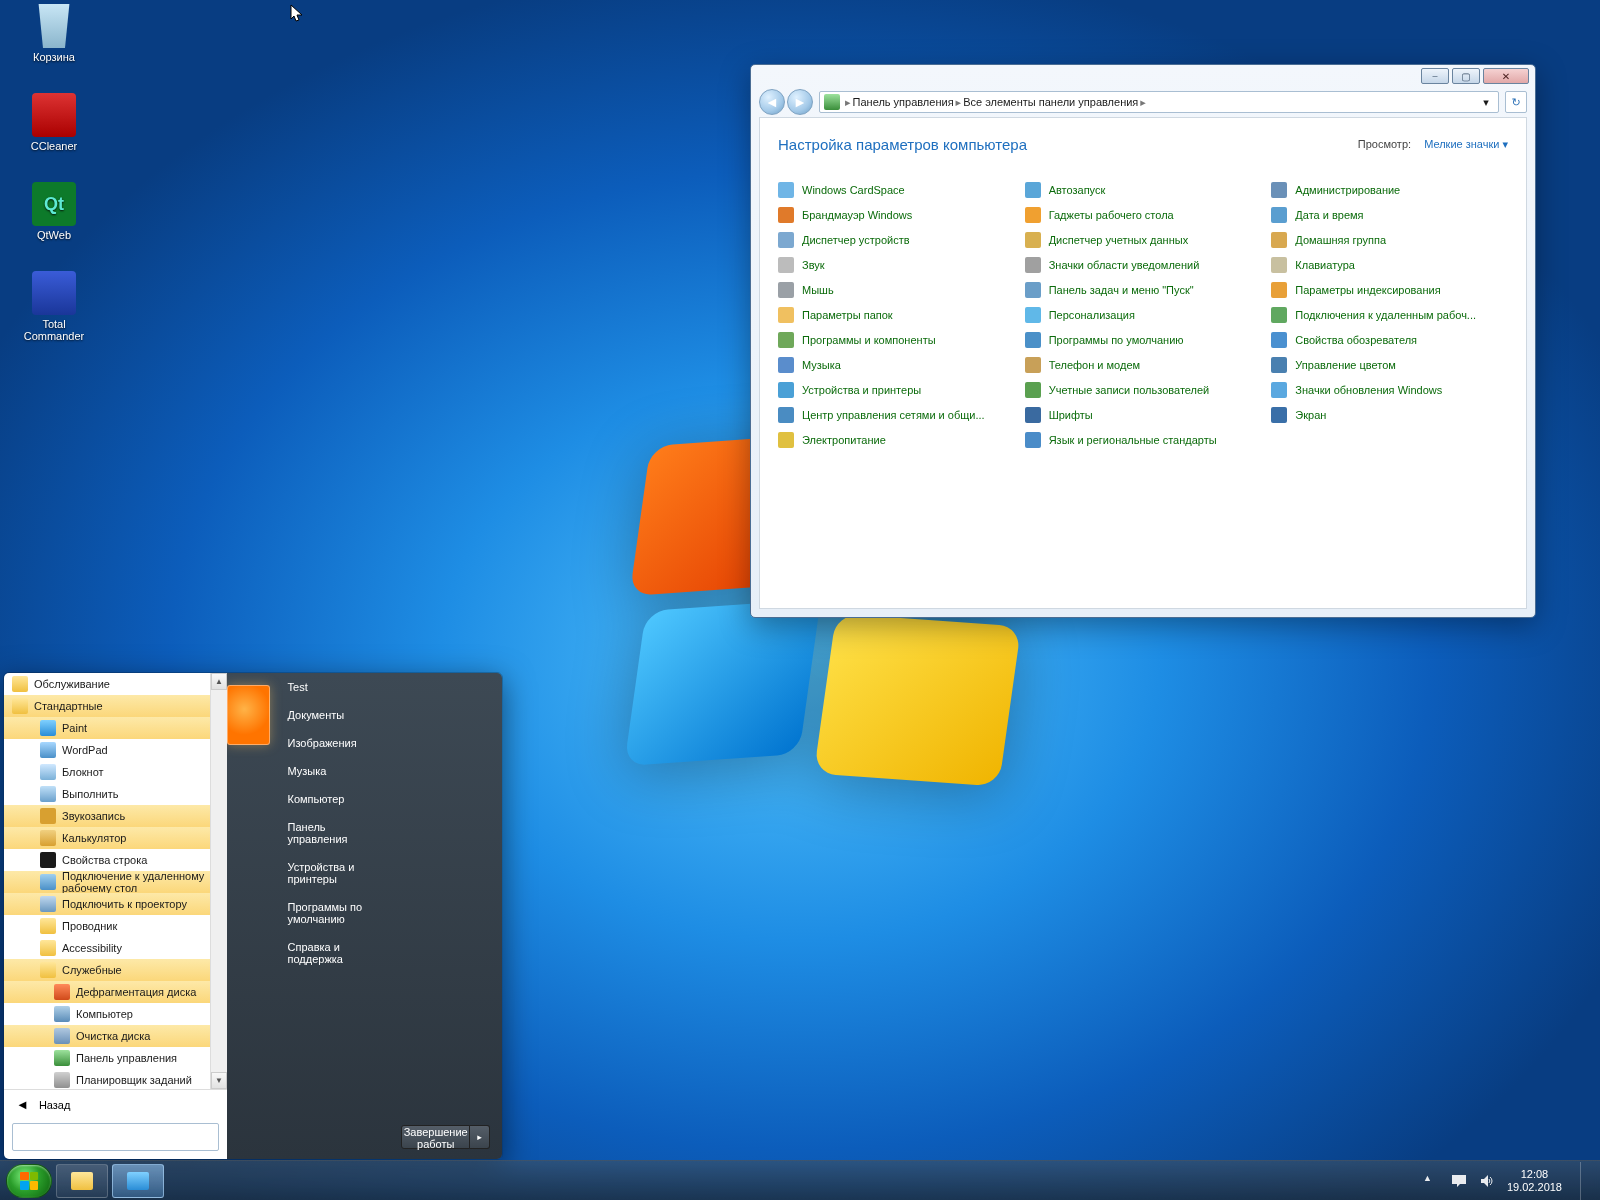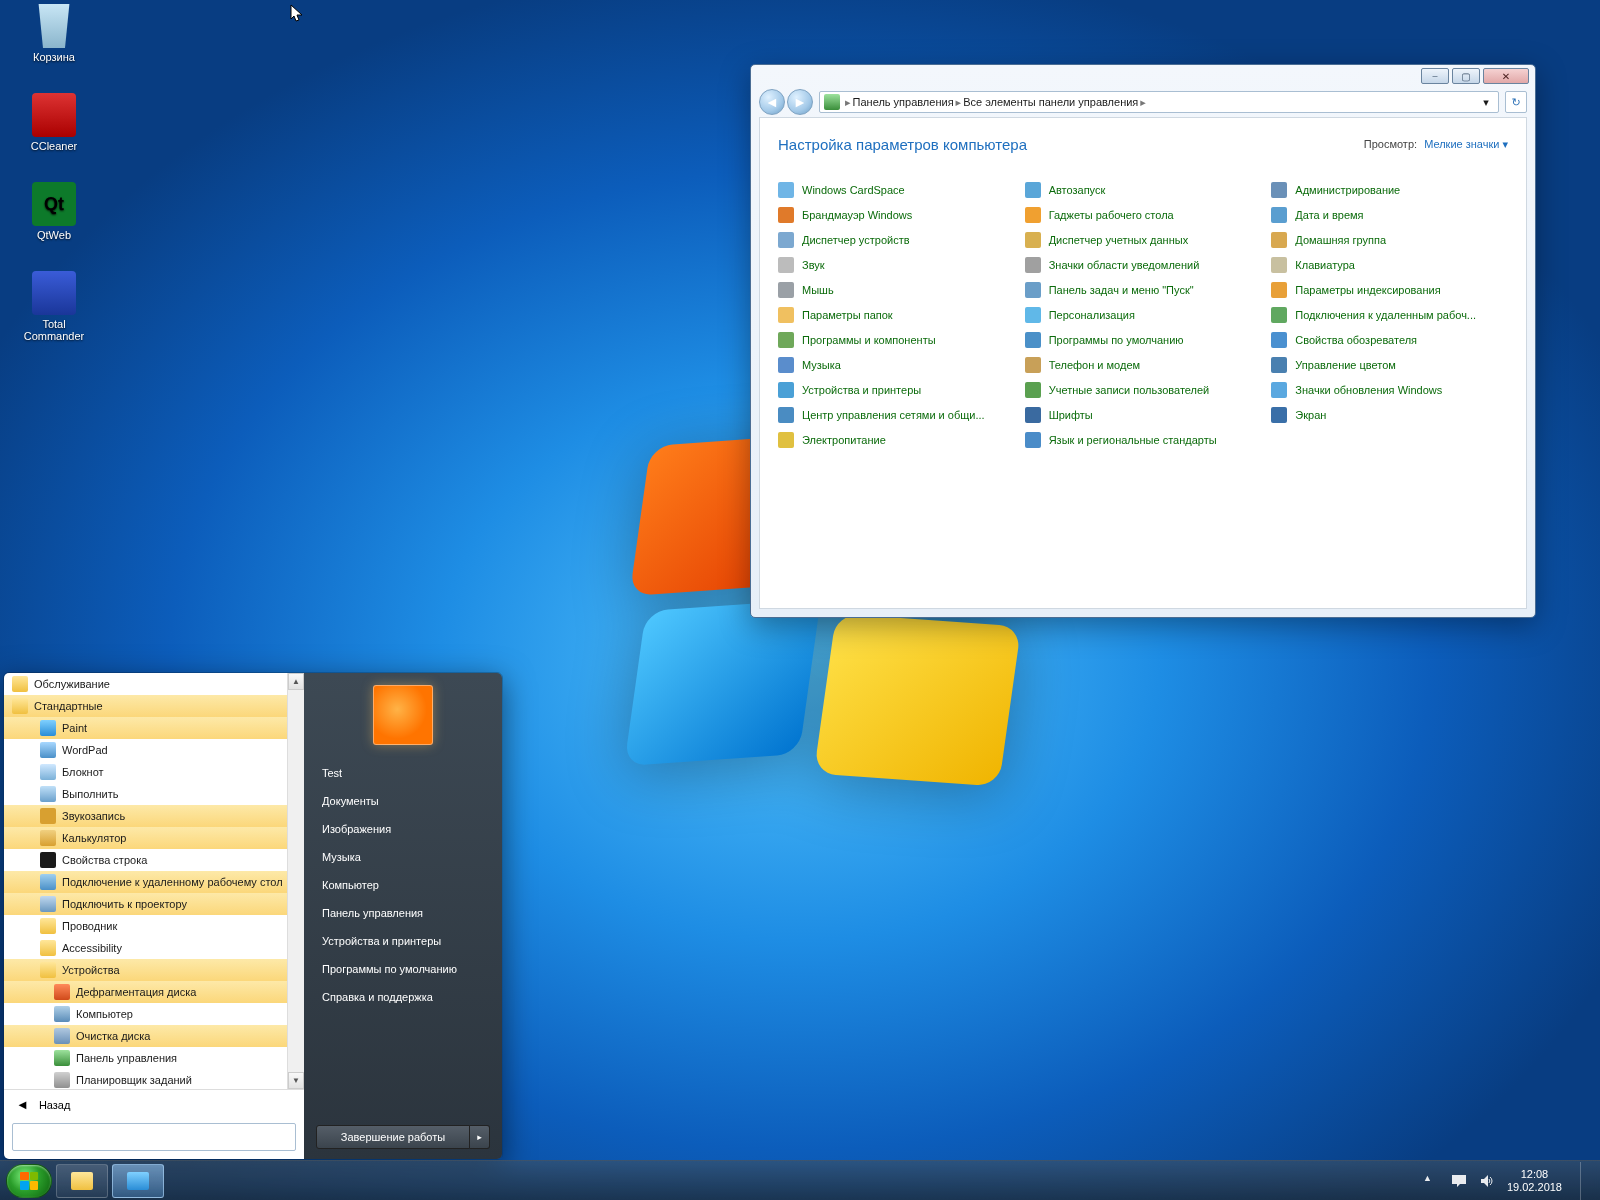--- a/index.html
+++ b/index.html
@@ -10,60 +10,60 @@
 .logo .q1{width:170px;height:150px;left:20px;top:0;background:linear-gradient(135deg,#ff7d1a,#e23c00);transform:skew(-8deg,-4deg);}
 .logo .q2{width:180px;height:150px;left:205px;top:15px;background:linear-gradient(135deg,#8fe53b,#3da900);transform:skew(-8deg,4deg);}
 .logo .q3{width:175px;height:155px;left:15px;top:165px;background:linear-gradient(135deg,#4fc8ff,#0073cf);transform:skew(-8deg,-4deg);}
 .logo .q4{width:185px;height:160px;left:205px;top:180px;background:linear-gradient(135deg,#ffe24a,#f0b400);transform:skew(-8deg,4deg);}
 
 .desktop-icons{position:absolute;left:14px;top:4px;width:90px;}
 .dicon{width:80px;text-align:center;color:#fff;text-shadow:0 1px 2px rgba(0,0,0,.8);margin-bottom:30px;cursor:pointer;}
 .dicon .ibox{width:44px;height:44px;margin:0 auto 3px;border-radius:4px;}
 .bin{background:linear-gradient(#c8e6f5,#8ab5cc);clip-path:polygon(15% 0,85% 0,75% 100%,25% 100%);}
 .cc{background:linear-gradient(#d33,#a00);border-radius:50% 50% 50% 10%;}
-.qt{background:#0d7a2a;border-radius:50%;display:flex;align-items:center;justify-content:center;color:#000000;font-size:18px;font-weight:bold;}
+.qt{background:#0d7a2a;border-radius:50%;display:flex;align-items:center;justify-content:center;color:#5eead4;font-size:18px;font-weight:bold;}
 .tc{background:linear-gradient(#3a5cd8,#1a3699);border-radius:3px;}
 
 .win{position:absolute;left:750px;top:64px;width:786px;height:554px;background:linear-gradient(#f3f7fc,#e7eff8);border:1px solid #4a6d94;border-radius:5px;box-shadow:0 8px 30px rgba(0,0,0,.35);display:flex;flex-direction:column;}
 .titlebar{height:22px;display:flex;justify-content:flex-end;padding:3px 6px;gap:3px;}
 .wbtn{width:28px;height:16px;border:1px solid #6a849f;border-radius:2px;background:linear-gradient(#eef4fb,#c6d7e9);display:flex;align-items:center;justify-content:center;font-size:10px;color:#3a4f66;cursor:pointer;}
 .closebtn{width:46px;background:linear-gradient(#f5d2d2,#e2a8a8);color:#4a2020;}
 .addr{height:30px;display:flex;align-items:center;gap:6px;padding:0 8px;}
 .navbtns{display:flex;gap:2px;}
 .navb{width:26px;height:26px;border-radius:50%;background:radial-gradient(circle at 35% 30%,#dff1ff,#a3c9e8 60%,#6a9cc4);border:1px solid #7fa3c2;display:flex;align-items:center;justify-content:center;color:#fff;font-size:14px;cursor:pointer;}
 .crumbs{flex:1;height:22px;background:#fff;border:1px solid #a9bed2;border-radius:2px;display:flex;align-items:center;padding:0 4px;gap:2px;font-size:11px;}
 .crumbs span{color:#1a1a1a;}
 .crumbs .sep{color:#777;}
 .crumbs .cpic{width:16px;height:16px;background:linear-gradient(#9de29d,#3a8e3a);border-radius:2px;margin-right:3px;}
 .crdrop{width:16px;color:#555;text-align:center;}
 .srch{width:22px;height:22px;background:#fff;border:1px solid #a9bed2;border-radius:2px;display:flex;align-items:center;justify-content:center;color:#2a6fb5;cursor:pointer;}
 .content{flex:1;background:#fff;margin:0 8px 8px;border:1px solid #cfd8e1;padding:18px 18px;overflow:hidden;}
 .cphead{display:flex;justify-content:space-between;align-items:center;margin-bottom:24px;}
 .cptitle{color:#1e6fbf;font-size:15px;}
 .viewsel{color:#1e6fbf;font-size:11px;}
-.viewsel .lbl{color:#444;margin-right:4px;}
+.viewsel .lbl{color:#444;margin-right:10px;}
 .cpgrid{display:grid;grid-template-columns:repeat(3,1fr);column-gap:10px;}
 .cpitem{display:flex;align-items:center;gap:8px;height:25px;color:#0b6b0b;cursor:pointer;white-space:nowrap;overflow:hidden;text-overflow:ellipsis;font-size:11px;}
 .cpitem .ci{width:16px;height:16px;flex:0 0 16px;border-radius:2px;}
 
 .startmenu{position:absolute;left:3px;bottom:40px;width:500px;height:488px;display:flex;box-shadow:0 8px 30px rgba(0,0,0,.5);border-radius:6px;overflow:hidden;border:1px solid rgba(0,0,0,.3);}
 .smleft{width:300px;background:#fff;display:flex;flex-direction:column;}
 .smlist{flex:1;overflow:hidden;position:relative;}
 .smitem{display:flex;align-items:center;height:22px;padding:0 8px 0 22px;gap:6px;cursor:pointer;font-size:11px;color:#1a1a1a;position:relative;}
 .smitem.fold{padding-left:8px;}
 .smitem.sub{padding-left:36px;}
 .smitem.sub2{padding-left:50px;}
 .smitem.hi{background:linear-gradient(#fde9a8,#fbd77a);}
 .smitem .sic{width:16px;height:16px;flex:0 0 16px;border-radius:2px;}
 .smscroll{position:absolute;right:0;top:0;width:17px;height:100%;background:#f0f0f0;border-left:1px solid #ddd;}
 .smscroll .sbtn{height:17px;background:linear-gradient(#f8f8f8,#e2e2e2);border:1px solid #ccc;display:flex;align-items:center;justify-content:center;font-size:8px;color:#555;}
 .smscroll .sbot{position:absolute;bottom:0;width:100%;}
 .smback{height:30px;border-top:1px solid #ddd;display:flex;align-items:center;padding:0 12px;gap:10px;cursor:pointer;}
 .smsearch{height:28px;margin:4px 8px 8px;border:1px solid #a9bed2;border-radius:2px;background:#fff;}
-.smright{flex:1;background:linear-gradient(#3d4954,#2b343d);display:flex;flex-direction:column;color:#fff;font-size:12px;}
+.smright{flex:1;background:linear-gradient(#3d4954,#2b343d);display:flex;flex-direction:row;color:#fff;font-size:12px;}
 .avatar{width:60px;height:60px;margin:12px auto 14px;border:1px solid rgba(255,255,255,.4);border-radius:3px;background:radial-gradient(circle at 40% 40%,#ffb347,#ff7400 60%);box-shadow:0 0 12px rgba(255,200,100,.4);}
 .ritem{padding:8px 18px;cursor:pointer;}
 .shutdown{margin:auto 12px 10px;display:flex;}
 .shutbtn{flex:1;height:24px;background:linear-gradient(#555e68,#3b444d);border:1px solid #222;color:#fff;font-size:11px;border-radius:3px 0 0 3px;cursor:pointer;}
 .shutarr{width:20px;height:24px;background:linear-gradient(#555e68,#3b444d);border:1px solid #222;border-left:none;border-radius:0 3px 3px 0;color:#fff;font-size:9px;cursor:pointer;display:flex;align-items:center;justify-content:center;}
 
 .taskbar{position:absolute;left:0;bottom:0;width:100%;height:40px;background:linear-gradient(rgba(60,80,100,.65),rgba(30,45,60,.8));backdrop-filter:blur(4px);display:flex;align-items:center;padding:0 6px;border-top:1px solid rgba(255,255,255,.15);}
 .startbtn{width:46px;height:34px;border-radius:18px;background:radial-gradient(circle at 40% 35%,#7ff07f 0%,#2a9d2a 45%,#0b5d0b 100%);border:1px solid rgba(0,0,0,.3);box-shadow:inset 0 1px 2px rgba(255,255,255,.5);cursor:pointer;display:flex;align-items:center;justify-content:center;}
 .startbtn .wf{width:18px;height:18px;display:grid;grid-template:1fr 1fr/1fr 1fr;gap:1px;}
 .startbtn .wf span{border-radius:1px;}
@@ -319,21 +319,21 @@
         <div class="smitem sub">
           <div class="sic" style="background:linear-gradient(#ffe79a,#f0c040)"></div>
           <span>Проводник</span>
         </div>
         <div class="smitem sub">
           <div class="sic" style="background:linear-gradient(#ffe79a,#f0c040)"></div>
           <span>Accessibility</span>
         </div>
         <div class="smitem sub hi">
           <div class="sic" style="background:linear-gradient(#ffe79a,#f0c040)"></div>
-          <span>Устройства</span>
+          <span>Служебные</span>
         </div>
         <div class="smitem sub2 hi">
           <div class="sic" style="background:linear-gradient(#ff8a5a,#d04a1a)"></div>
           <span>Дефрагментация диска</span>
         </div>
         <div class="smitem sub2">
           <div class="sic" style="background:linear-gradient(#b0d0e8,#5a8cb8)"></div>
           <span>Компьютер</span>
         </div>
         <div class="smitem sub2 hi">

